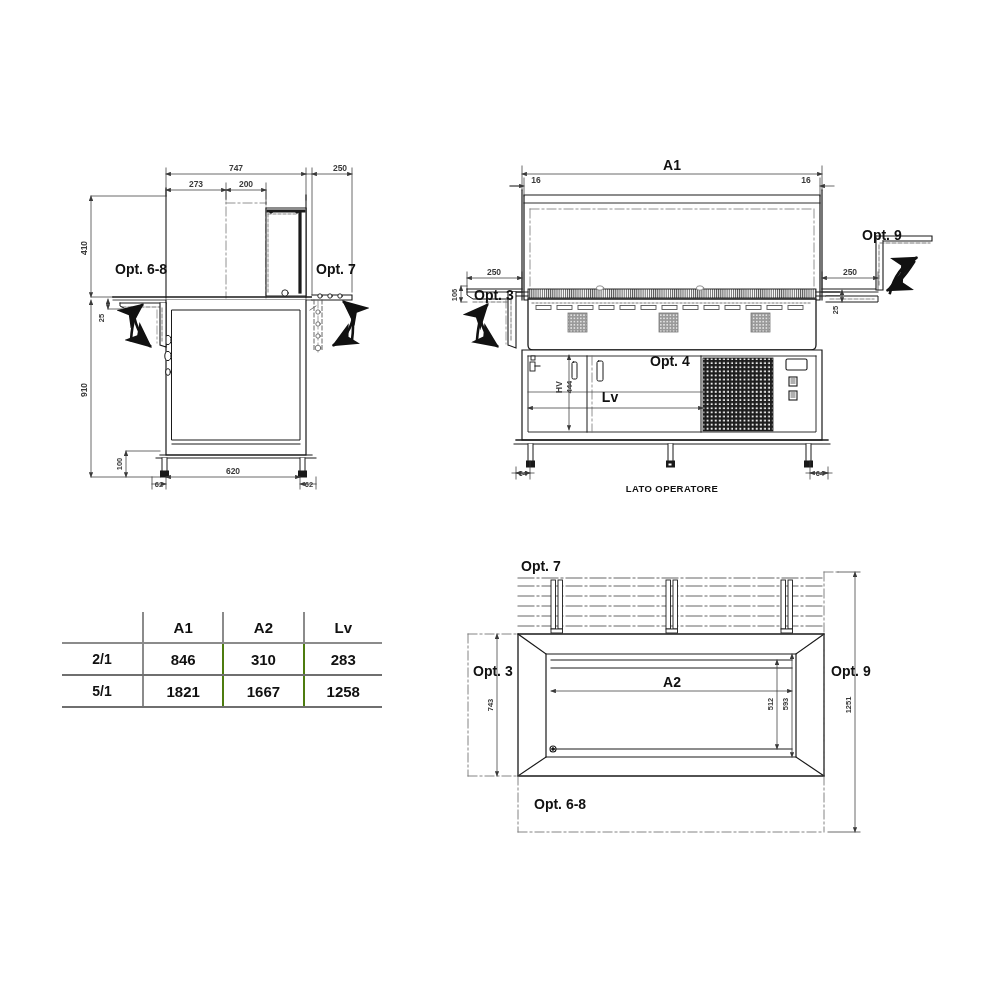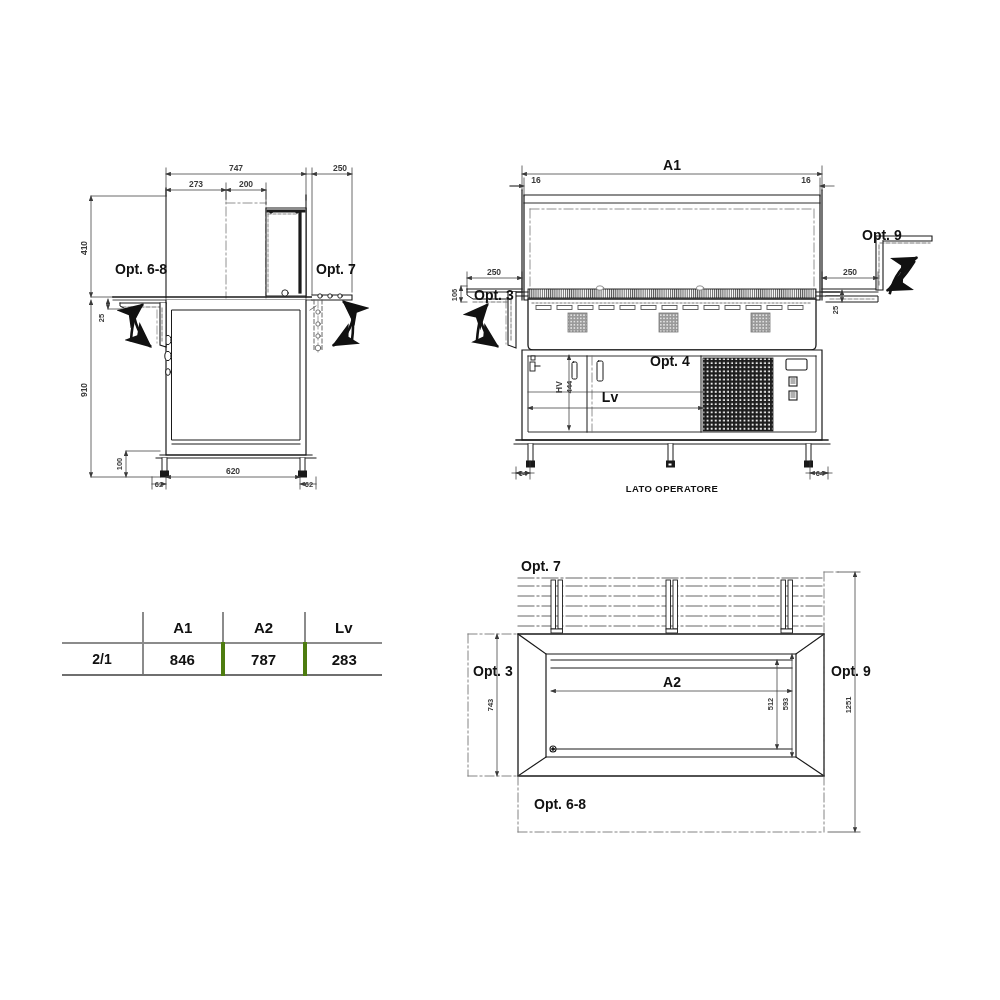--- a/index.html
+++ b/index.html
@@ -43,21 +43,21 @@
   }
   #spec-table th.rowhdr,#spec-table td.rowhdr{
     width:72px;font-size:14px;
   }
   #spec-table thead th{border-bottom:2px solid #8b8b8b;}
   #spec-table thead th.rowhdr{border-bottom:2px solid #8b8b8b;border-right:2px solid #8b8b8b;}
   #spec-table thead th.c{border-right:2px solid #8b8b8b;}
   #spec-table thead th.last{border-right:none;}
   #spec-table tbody td{border-bottom:2px solid #6f6f6f;}
   #spec-table tbody td.rowhdr{border-right:2px solid #8b8b8b;border-bottom:2px solid #6f6f6f;}
-  #spec-table tbody td.c{border-right:4px solid #4d7c0f;}
+  #spec-table tbody td.c{border-right:2px solid #4d7c0f;}
   #spec-table tbody td.last{border-right:none;text-align:center;}
 </style>
 </head>
 <body>
 
 <div id="sheet">
 
 <svg class="layer" viewBox="0 0 1000 1000">
   <defs>
     <marker id="ar" markerWidth="7" markerHeight="6" refX="6.5" refY="3" orient="auto">
@@ -459,19 +459,25 @@
       <th class="rowhdr"></th>
       <th class="c">A1</th>
       <th class="c">A2</th>
       <th class="last">Lv</th>
     </tr>
   </thead>
   <tbody>
     <tr>
       <td class="rowhdr">2/1</td>
       <td class="c">846</td>
-      <td class="c">787</td>
+      <td class="c">310</td>
       <td class="last">283</td>
+    </tr>
+    <tr>
+      <td class="rowhdr">5/1</td>
+      <td class="c">1821</td>
+      <td class="c">1667</td>
+      <td class="last">1258</td>
     </tr>
   </tbody>
 </table>
 
 </div>
 
 </body></html>

